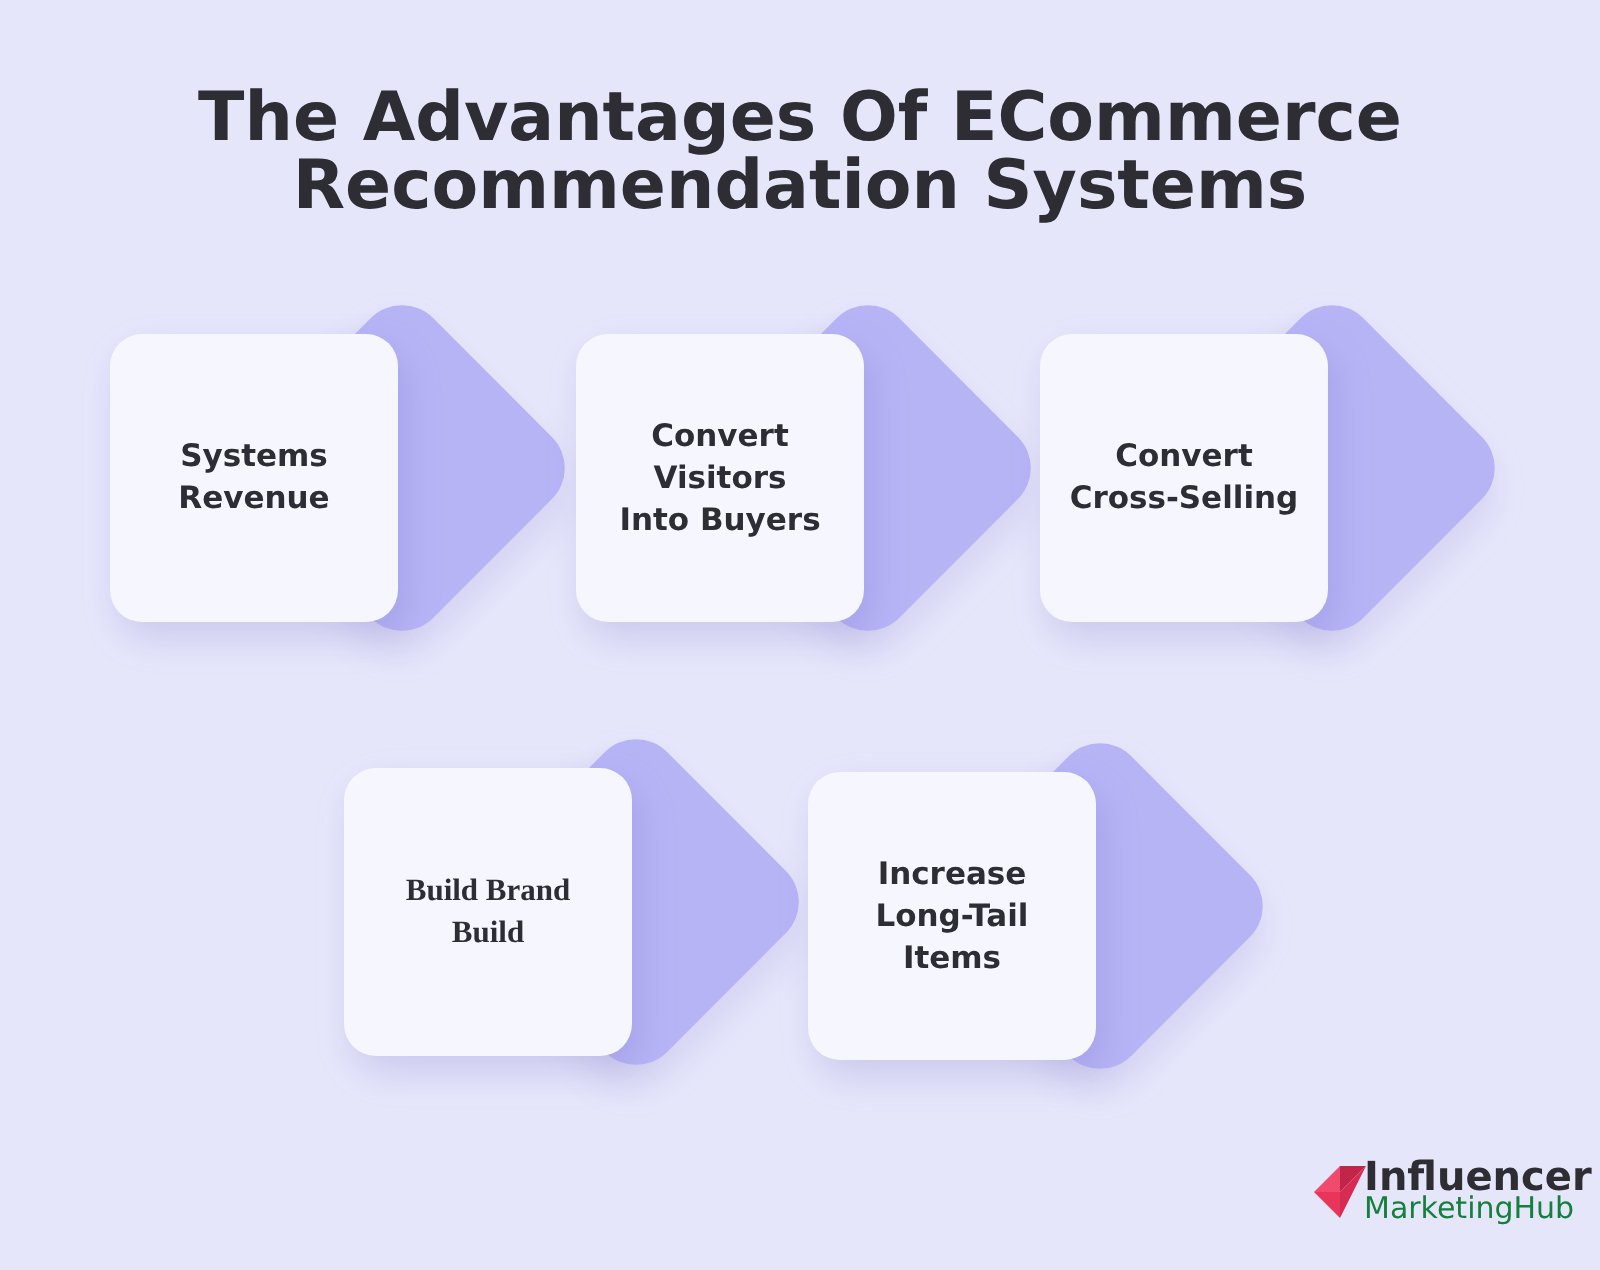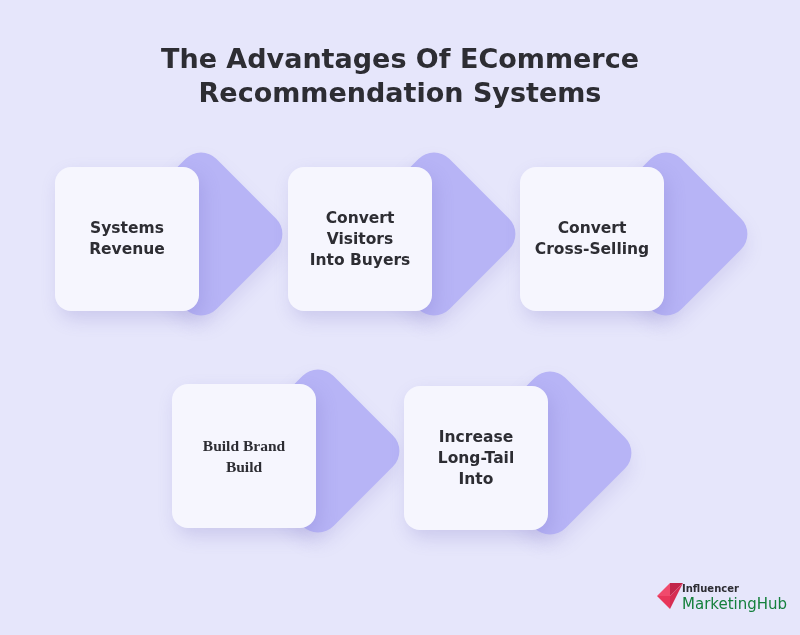--- a/index.html
+++ b/index.html
@@ -1,24 +1,24 @@
 <!DOCTYPE html>
 <html><head>
 <meta charset="utf-8">
 <style>
   html,body{margin:0;padding:0;}
   body{width:800px;height:635px;background:#e6e6fb;position:relative;overflow:hidden;font-family:"DejaVu Sans","Liberation Sans",sans-serif;}
-  .title{position:absolute;left:0;top:42px;width:800px;text-align:center;color:#2d2d33;font-weight:bold;font-size:27px;line-height:34px;letter-spacing:0px;}
+  .title{position:absolute;left:0;top:42px;width:800px;text-align:center;color:#2d2d33;font-weight:bold;font-size:34px;line-height:34px;letter-spacing:0px;}
   .item{position:absolute;width:220px;height:190px;}
   .diamond{position:absolute;width:128px;height:128px;background:#b7b4f6;border-radius:22px;transform:rotate(45deg);left:82px;top:23px;box-shadow:6px 8px 18px rgba(120,110,200,0.18);}
   .card{position:absolute;left:0;top:20px;width:144px;height:144px;background:#f6f6fe;border-radius:16px;box-shadow:4px 8px 18px rgba(110,100,190,0.22);display:flex;align-items:center;justify-content:center;text-align:center;}
   .card span{font-weight:bold;font-size:15.5px;line-height:21px;color:#2d2d33;}
   .logo{position:absolute;left:655px;top:577px;width:140px;height:40px;}
   .logo .mark{position:absolute;left:2px;top:6px;width:26px;height:26px;}
-  .logo .t1{position:absolute;left:27px;top:3px;font-size:10px;font-weight:bold;color:#2d2d33;line-height:17px;}
+  .logo .t1{position:absolute;left:27px;top:3px;font-size:20px;font-weight:bold;color:#2d2d33;line-height:17px;}
   .logo .t2{position:absolute;left:27px;top:19px;font-size:15px;color:#15803d;line-height:17px;}
 </style>
 </head>
 <body>
 
 <div class="title">
   <div>The Advantages Of ECommerce</div>
   <div>Recommendation Systems</div>
 </div>
 
@@ -62,21 +62,21 @@
     </span>
   </div>
 </div>
 
 <div class="item" style="left:404px;top:366px;">
   <div class="diamond"></div>
   <div class="card">
     <span>
       <span>Increase</span><br>
       <span>Long-Tail</span><br>
-      <span>Into</span>
+      <span>Items</span>
     </span>
   </div>
 </div>
 
 <div class="logo">
   <svg class="mark" viewBox="0 0 26 26">
     <polygon points="13,0 26,0 13,13" fill="#c2254a"></polygon>
     <polygon points="13,0 13,13 0,13" fill="#f04a6c"></polygon>
     <polygon points="0,13 13,13 13,26" fill="#e8365a"></polygon>
     <polygon points="13,13 26,0 13,26" fill="#d62c52"></polygon>

